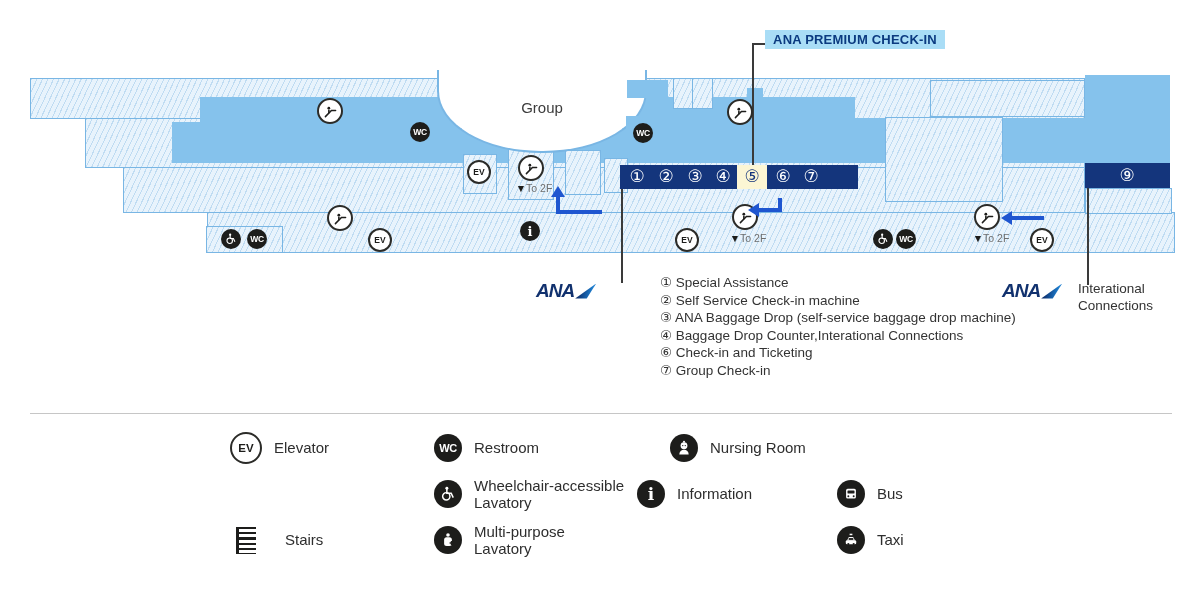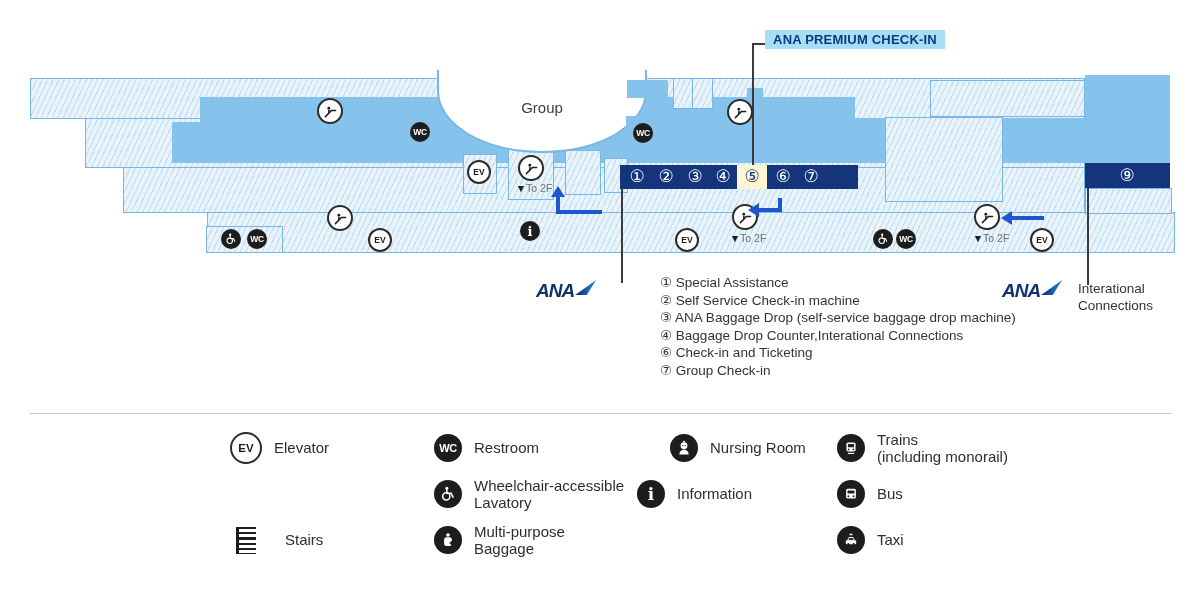--- a/index.html
+++ b/index.html
@@ -42,21 +42,21 @@
   .info-t{font-family:"DejaVu Serif",serif;font-weight:bold;font-size:13px;}
   .info-t-l{font-family:"DejaVu Serif",serif;font-weight:bold;font-size:17px;}
   .to2f{position:absolute;transform:translateX(-50%);white-space:nowrap;z-index:7;font-size:10.5px;}
   .to2f .mk{color:#1d1d1b;} .to2f .tx{color:#6e6e6e;}
   
   .abar{position:absolute;background:#1f56d0;z-index:7;}
   .tri{position:absolute;width:0;height:0;z-index:7;}
   .tri-up{border-left:7px solid transparent;border-right:7px solid transparent;border-bottom:11px solid #1f56d0;}
   .tri-left{border-top:7px solid transparent;border-bottom:7px solid transparent;border-right:11px solid #1f56d0;}
   
-  .analogo{position:absolute;display:flex;align-items:flex-start;gap:1px;z-index:8;}
+  .analogo{position:absolute;display:flex;align-items:center;gap:1px;z-index:8;}
   .ana-t{font-style:italic;font-weight:800;font-size:19px;letter-spacing:-1px;color:#11316e;}
   .ana-sw{width:21px;height:15px;background:linear-gradient(100deg,#0c2f6e 20%,#1e7fd0 80%);
           clip-path:polygon(0 100%,100% 0,55% 100%);}
   .clist{position:absolute;font-size:13.5px;color:#333;line-height:17.6px;z-index:8;white-space:nowrap;}
   .iclabel{position:absolute;font-size:13.5px;color:#333;line-height:16.5px;white-space:pre-line;z-index:8;}
   
   .divider{position:absolute;background:#c6c6c6;height:1px;z-index:3;}
   .litem{position:absolute;display:flex;align-items:center;gap:12px;height:28px;z-index:3;}
   .llabel{font-size:15px;color:#2e2e2e;line-height:1.15;white-space:pre-line;}
   .stairs{width:17px;height:27px;flex:none;border-left:3px solid #1d1d1b;
@@ -308,21 +308,21 @@
   </div>
   <div class="litem" style="left:434px;top:526px;">
     <div class="cicon iblack l28" style="position:static;transform:none;">
       <svg width="16" height="16" viewBox="0 0 14 14">
           <circle cx="7" cy="2.6" r="1.6" fill="#fff"></circle>
           <rect x="3.6" y="4.6" width="6.8" height="7.6" rx="2.2" fill="#fff"></rect>
           <path d="M8.4 9.6 h3.4 M10.1 7.9 v3.4" stroke="#1d1d1b" stroke-width="1.3"></path>
         </svg>
     </div>
     <span class="llabel">Multi-purpose
-Baggage</span>
+Lavatory</span>
   </div>
 
   <div class="litem" style="left:670px;top:434px;">
     <div class="cicon iblack l28" style="position:static;transform:none;">
       <svg width="16" height="16" viewBox="0 0 14 14">
           <circle cx="7" cy="1.6" r="0.9" fill="#fff"></circle>
           <circle cx="7" cy="5" r="3" fill="#fff"></circle>
           <circle cx="5.9" cy="4.9" r="0.6" fill="#1d1d1b"></circle>
           <circle cx="8.1" cy="4.9" r="0.6" fill="#1d1d1b"></circle>
           <path d="M2.9 12.6 a4.1 4.1 0 0 1 8.2 0 z" fill="#fff"></path>
@@ -330,33 +330,20 @@
     </div>
     <span class="llabel">Nursing Room</span>
   </div>
   <div class="litem" style="left:637px;top:480px;">
     <div class="cicon iblack l28" style="position:static;transform:none;">
         <span class="info-t-l">i</span>
       </div>
     <span class="llabel">Information</span>
   </div>
 
-  <div class="litem" style="left:837px;top:434px;">
-    <div class="cicon iblack l28" style="position:static;transform:none;">
-      <svg width="16" height="16" viewBox="0 0 15 15">
-          <rect x="3.2" y="2.3" width="8.6" height="8.4" rx="1.6" fill="#fff"></rect>
-          <rect x="4.6" y="3.8" width="5.8" height="3" fill="#1d1d1b"></rect>
-          <circle cx="5.3" cy="8.8" r="0.8" fill="#1d1d1b"></circle>
-          <circle cx="9.7" cy="8.8" r="0.8" fill="#1d1d1b"></circle>
-          <path d="M4.6 12.6 h5.8" stroke="#fff" stroke-width="1.1"></path>
-        </svg>
-    </div>
-    <span class="llabel">Trains
-(including monorail)</span>
-  </div>
   <div class="litem" style="left:837px;top:480px;">
     <div class="cicon iblack l28" style="position:static;transform:none;">
       <svg width="16" height="16" viewBox="0 0 15 15">
           <rect x="2.9" y="2.6" width="9.2" height="9.2" rx="1.5" fill="#fff"></rect>
           <rect x="4.2" y="4.2" width="6.6" height="2.8" rx="0.4" fill="#1d1d1b"></rect>
           <circle cx="5" cy="9.6" r="0.9" fill="#1d1d1b"></circle>
           <circle cx="10" cy="9.6" r="0.9" fill="#1d1d1b"></circle>
         </svg>
     </div>
     <span class="llabel">Bus</span>

